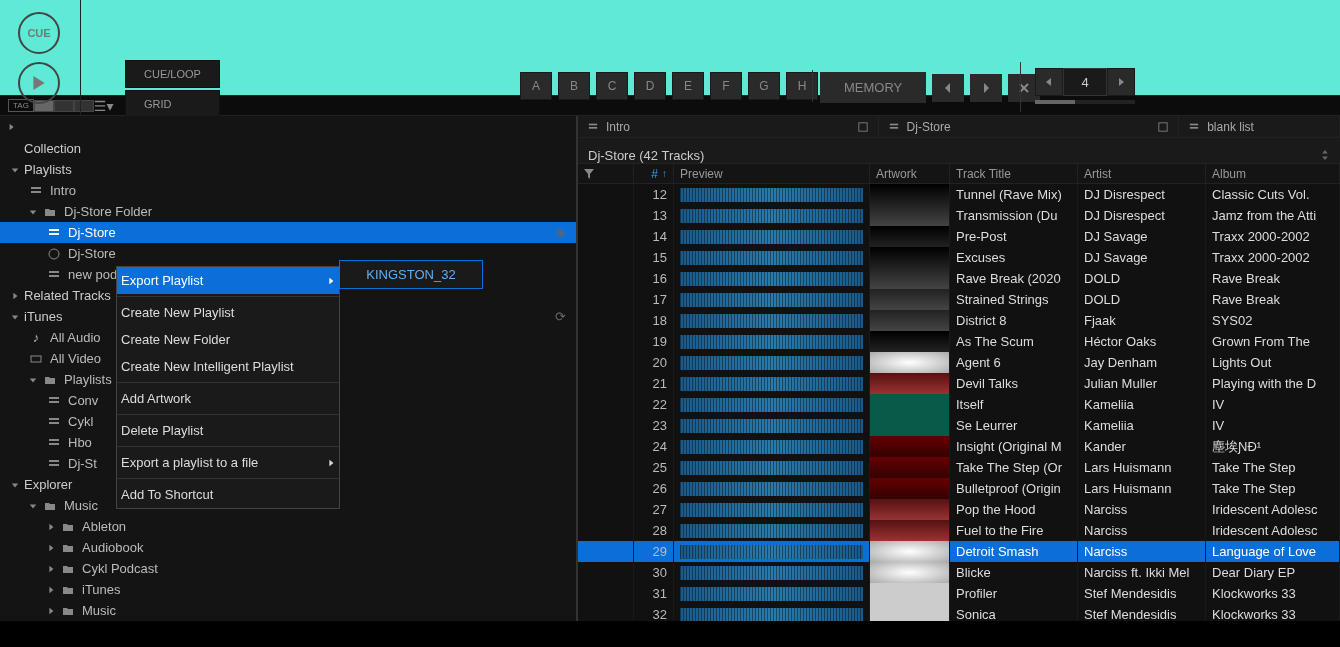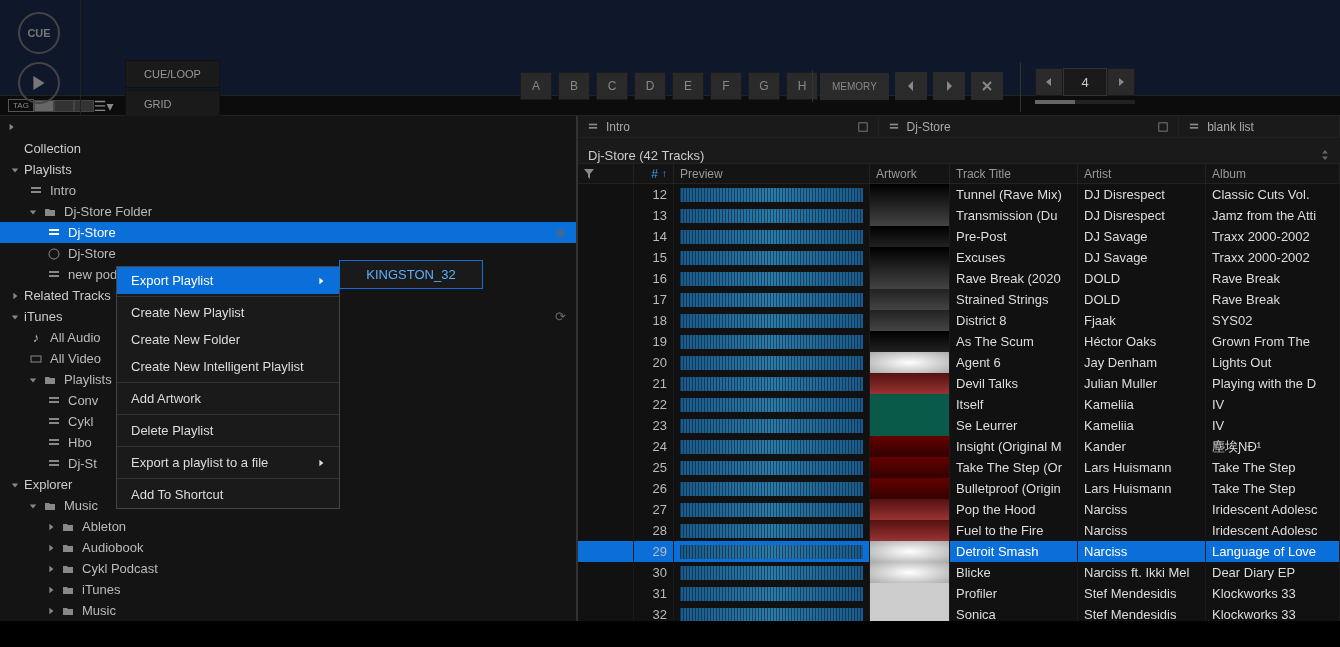--- a/index.html
+++ b/index.html
@@ -1,32 +1,32 @@
 <!DOCTYPE html>
 <html><head>
 <meta charset="utf-8">
 <style>
 * { margin: 0; padding: 0; box-sizing: border-box; font-family: Arial, Helvetica, sans-serif; }
 body { background: #000; color: #b0b0b0; font-size: 13px; width: 1340px; height: 647px; overflow: hidden; position: relative; }
 
 
-.topbar { height: 96px; background: #0f172a; border-bottom: 1px solid #222; position: relative; }
+.topbar { height: 96px; background: #5eead4; border-bottom: 1px solid #222; position: relative; }
 .cue-circle { position: absolute; left: 18px; top: 12px; width: 42px; height: 42px; border: 2px solid #444; border-radius: 50%; display: flex; align-items: center; justify-content: center; font-size: 11px; font-weight: bold; color: #777; }
 .play-circle { position: absolute; left: 18px; top: 62px; width: 42px; height: 42px; border: 2px solid #444; border-radius: 50%; display: flex; align-items: center; justify-content: center; }
 .play-circle svg { width: 14px; height: 14px; fill: #777; }
 
 .tabs-top { position: absolute; left: 85px; top: 60px; display: flex; flex-direction: column; gap: 0; }
 .tab-btn { background: #1a1a1a; color: #999; padding: 7px 18px; font-size: 11px; border: 1px solid #111; cursor: pointer; margin-left: 40px; }
 .tab-btn:first-child { margin-bottom: 2px; }
 
 .hotcues { position: absolute; left: 520px; top: 72px; display: flex; gap: 6px; }
 .hotcue-btn { width: 32px; height: 28px; background: #2a2a2a; color: #888; display: flex; align-items: center; justify-content: center; font-size: 12px; border: 1px solid #1a1a1a; }
 
 .memory-block { position: absolute; left: 820px; top: 72px; display: flex; align-items: center; gap: 6px; }
-.memory-label { font-size: 10px; color: #888; background: #2a2a2a; padding: 8px 12px; }
+.memory-label { font-size: 13px; color: #888; background: #2a2a2a; padding: 8px 24px; }
 .mem-btn { width: 32px; height: 28px; background: #2a2a2a; display: flex; align-items: center; justify-content: center; }
 .mem-btn svg { width: 10px; height: 10px; fill: #888; }
 
 .pager { position: absolute; left: 1035px; top: 68px; }
 .pager-row { display: flex; align-items: center; gap: 0; }
 .pager-btn { width: 28px; height: 28px; background: #2a2a2a; border: 1px solid #1a1a1a; display: flex; align-items: center; justify-content: center; }
 .pager-num { width: 44px; height: 28px; background: #1a1a1a; color: #ccc; display: flex; align-items: center; justify-content: center; border: 1px solid #333; }
 .pager-bar { margin-top: 4px; width: 100px; height: 4px; background: #222; position: relative; }
 .pager-bar-fill { position: absolute; left: 0; width: 40%; height: 100%; background: #666; }
 
@@ -56,21 +56,21 @@
 .tree-arrow { width: 10px; display: inline-flex; justify-content: center; margin-right: 4px; }
 .tree-arrow svg { width: 8px; height: 8px; fill: #888; }
 .tree-icon { width: 16px; display: inline-flex; justify-content: center; margin-right: 6px; }
 .tree-icon svg { width: 12px; height: 12px; fill: #888; }
 .indent-1 { padding-left: 28px; }
 .indent-2 { padding-left: 46px; }
 .tree-row .spacer-badge { margin-left: auto; margin-right: 10px; color: #666; }
 
 
 .ctx-menu { position: absolute; left: 116px; top: 150px; width: 224px; background: #1a1a1a; border: 1px solid #444; z-index: 100; }
-.ctx-item { padding: 6px 14px; color: #ddd; font-size: 13px; display: flex; align-items: flex-start; justify-content: space-between; cursor: pointer; }
+.ctx-item { padding: 6px 4px; color: #ddd; font-size: 13px; display: flex; align-items: flex-start; justify-content: space-between; cursor: pointer; }
 .ctx-item.highlighted { background: #0a6fd8; color: #fff; }
 .ctx-sep { height: 1px; background: #333; margin: 2px 0; }
 .ctx-arrow svg { width: 8px; height: 8px; fill: currentColor; }
 .submenu { position: absolute; left: 339px; top: 144px; width: 144px; background: #1a1a1a; border: 1px solid #0a6fd8; z-index: 101; }
 .submenu-item { padding: 6px 14px; color: #5ab0ff; text-align: center; }
 
 
 .content-tabs { height: 22px; background: #1a1a1a; border-bottom: 1px solid #222; display: flex; }
 .content-tab { flex: 1; display: flex; align-items: center; padding: 0 10px; gap: 8px; border-right: 1px solid #222; color: #aaa; font-size: 12px; }
 .content-tab svg { width: 10px; height: 10px; fill: #888; }

